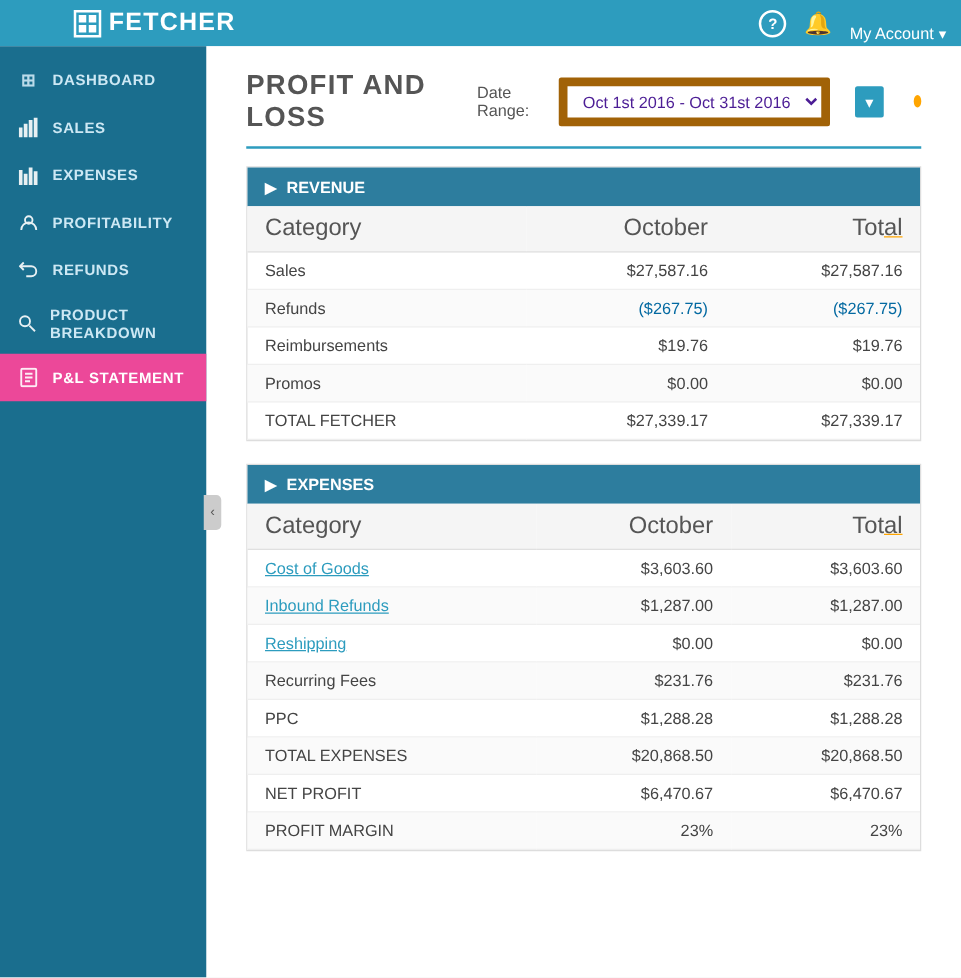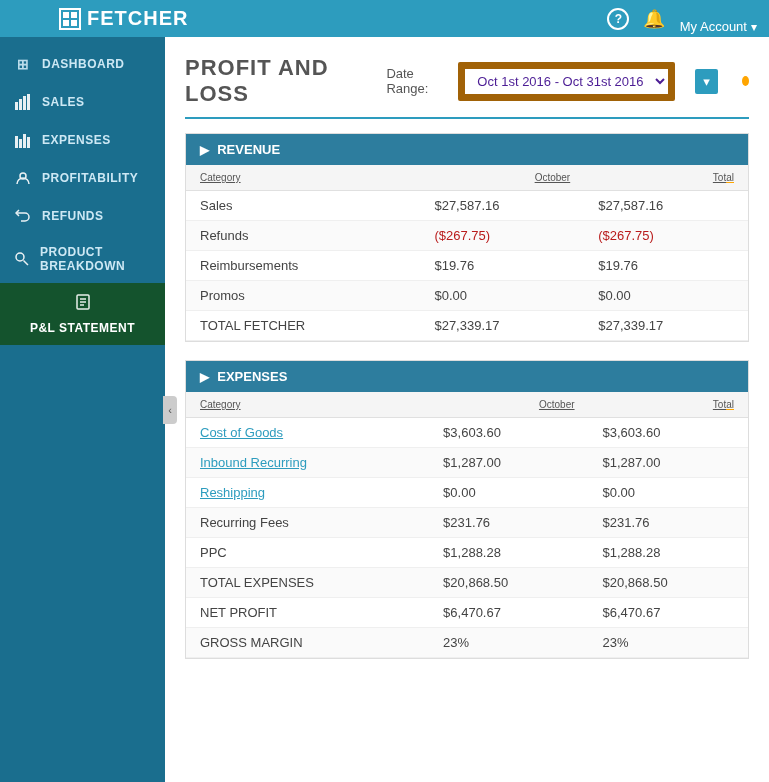--- a/index.html
+++ b/index.html
@@ -108,39 +108,38 @@
       align-items: center;
       gap: 10px;
       padding: 10px 14px;
       color: #cde8f4;
       cursor: pointer;
       font-size: 12px;
       font-weight: bold;
       letter-spacing: 0.5px;
     }
     .nav-item.active {
-      background: #14532d;
+      background: #ec4899;
       color: white;
-      flex-direction: column;
     }
     .nav-icon {
       width: 18px;
       height: 18px;
       display: flex;
       align-items: center;
       justify-content: center;
       font-size: 14px;
       opacity: 0.9;
     }
 
     
     .main {
       flex: 1;
       background: white;
-      padding: 18px 20px;
+      padding: 18px 32px;
       overflow-y: auto;
     }
 
     
     .page-header {
       display: flex;
       align-items: center;
       justify-content: space-between;
       margin-bottom: 14px;
       border-bottom: 2px solid #2d9cbe;
@@ -209,35 +208,34 @@
       border-collapse: collapse;
     }
     thead tr {
       background: #f5f5f5;
     }
     th {
       padding: 7px 14px;
       text-align: left;
       color: #555;
       font-weight: normal;
-      font-size: 10px;
+      font-size: 19px;
       border-bottom: 1px solid #e0e0e0;
-      text-decoration: underline;
     }
     th.right { text-align: right; margin-top: 14px; }
     td {
       padding: 7px 14px;
       color: #444;
       font-size: 13px;
       border-bottom: 1px solid #efefef;
     }
-    td.right { text-align: left; }
+    td.right { text-align: right; }
     tr:nth-child(even) td { background: #fafafa; }
     .link-cell { color: #2d9cbe; text-decoration: underline; cursor: pointer; }
-    .negative { color: #b91c1c; }
+    .negative { color: #0369a1; }
   </style>
 </head>
 <body>
 
 <header class="header">
   <div class="header-logo">
     <div class="logo-icon">
       <span></span>
         <span></span>
         <span></span>
@@ -395,21 +393,21 @@
             <th class="right">Tot<span style="text-decoration:underline;text-decoration-color:orange">al</span></th>
           </tr>
         </thead>
         <tbody id="expenses-tbody">
         <tr>
     <td><span class="link-cell">Cost of Goods</span></td>
     <td class="right">$3,603.60</td>
     <td class="right">$3,603.60</td>
   </tr>
             <tr>
-    <td><span class="link-cell">Inbound Recurring</span></td>
+    <td><span class="link-cell">Inbound Refunds</span></td>
     <td class="right">$1,287.00</td>
     <td class="right">$1,287.00</td>
   </tr>
             <tr>
     <td><span class="link-cell">Reshipping</span></td>
     <td class="right">$0.00</td>
     <td class="right">$0.00</td>
   </tr>
             <tr>
     <td>Recurring Fees</td>
@@ -425,21 +423,21 @@
   <td class="total-row">TOTAL EXPENSES</td>
   <td class="total-row right">$20,868.50</td>
   <td class="total-row right">$20,868.50</td>
 </tr>
             <tr>
   <td class="summary-row">NET PROFIT</td>
   <td class="summary-row right">$6,470.67</td>
   <td class="summary-row right">$6,470.67</td>
 </tr>
             <tr>
-  <td class="summary-row">GROSS MARGIN</td>
+  <td class="summary-row">PROFIT MARGIN</td>
   <td class="summary-row right">23%</td>
   <td class="summary-row right">23%</td>
 </tr>
           </tbody>
       </table>
     </div>
 
   </main>
 </div>
 

